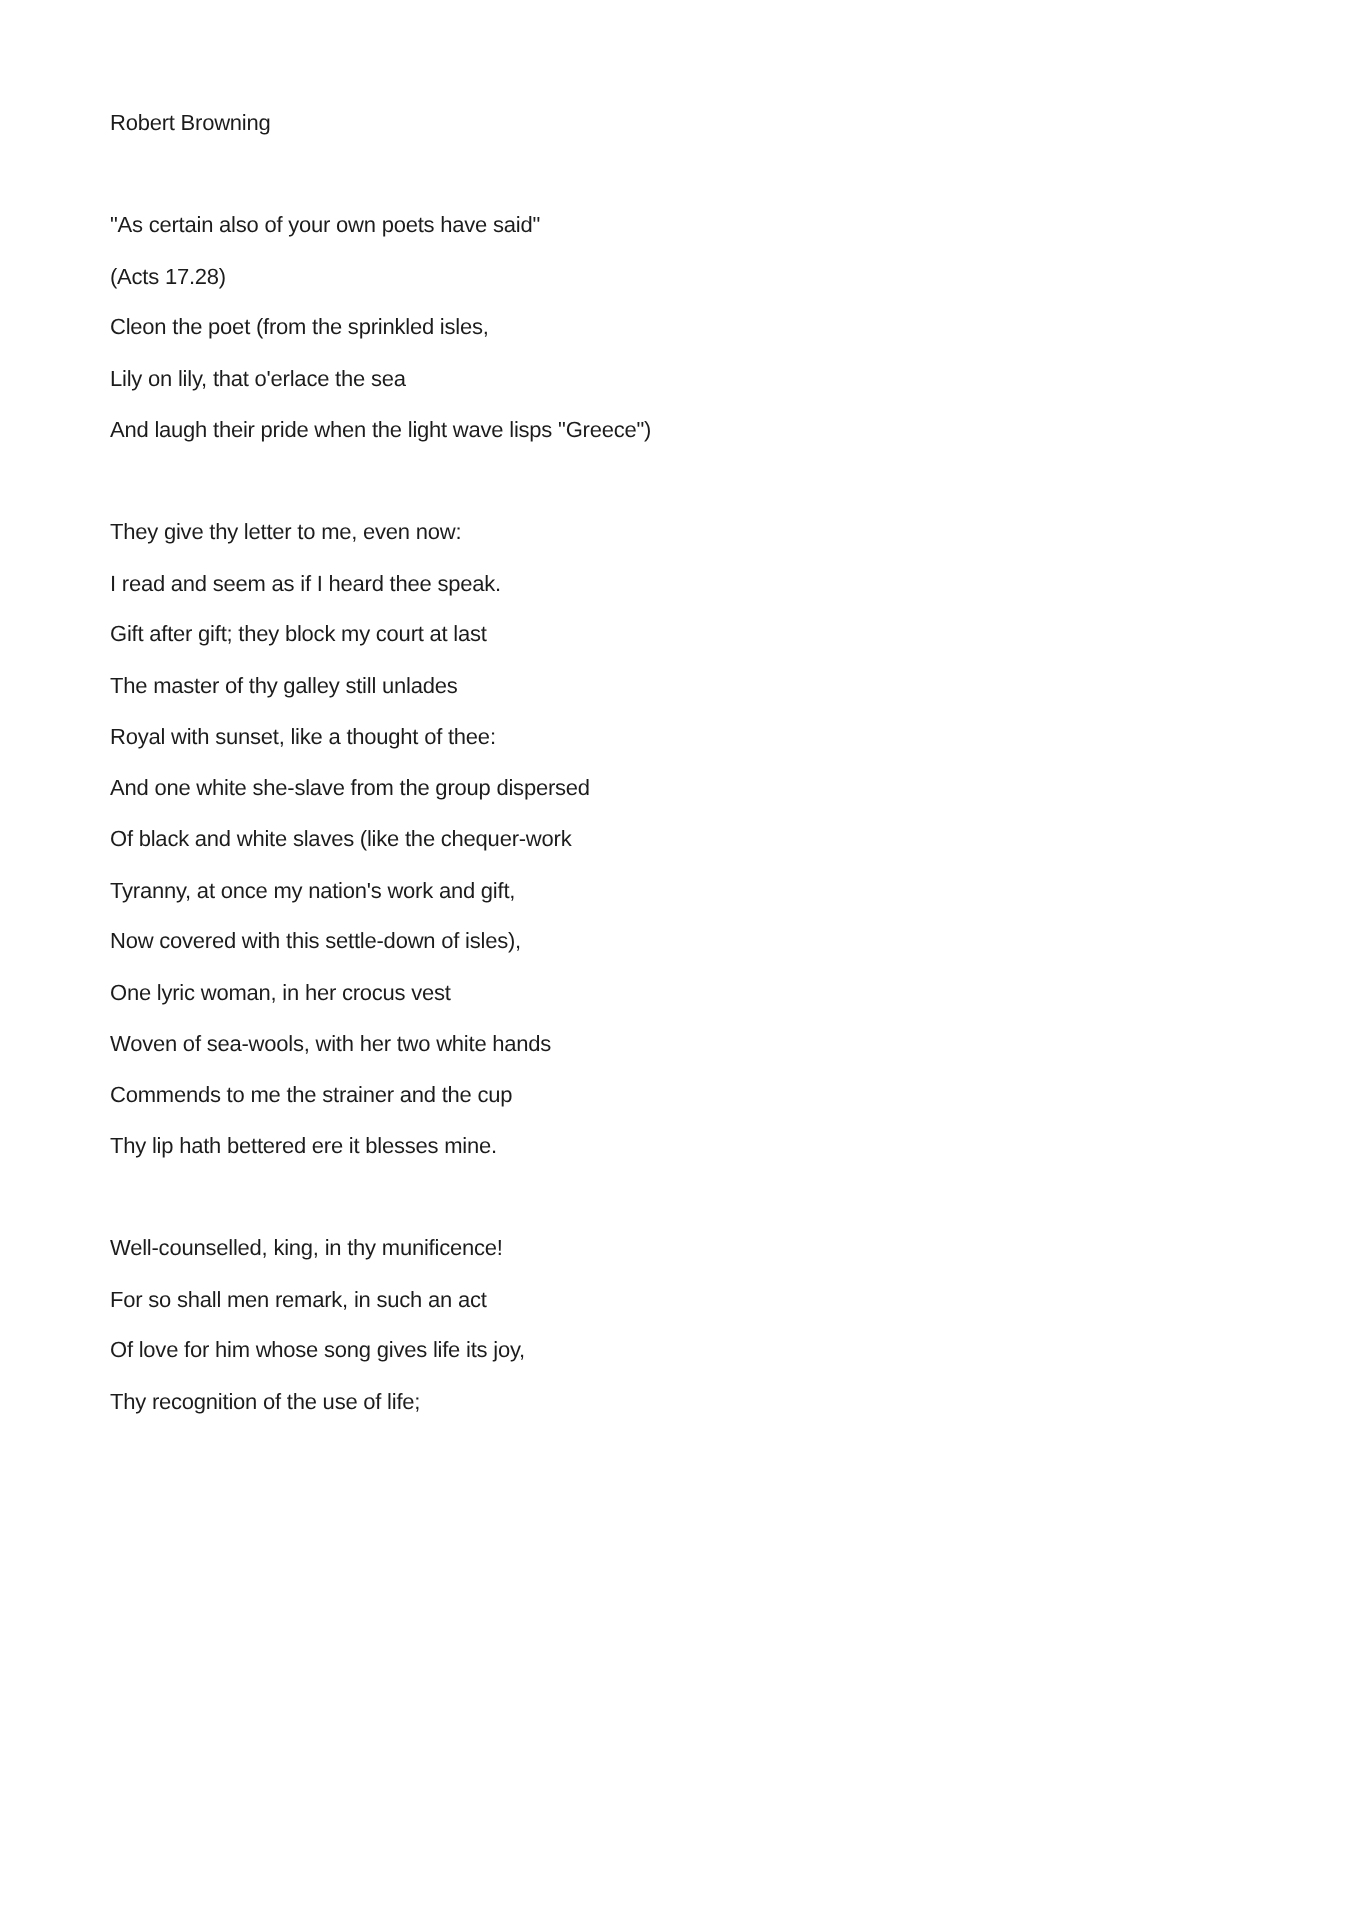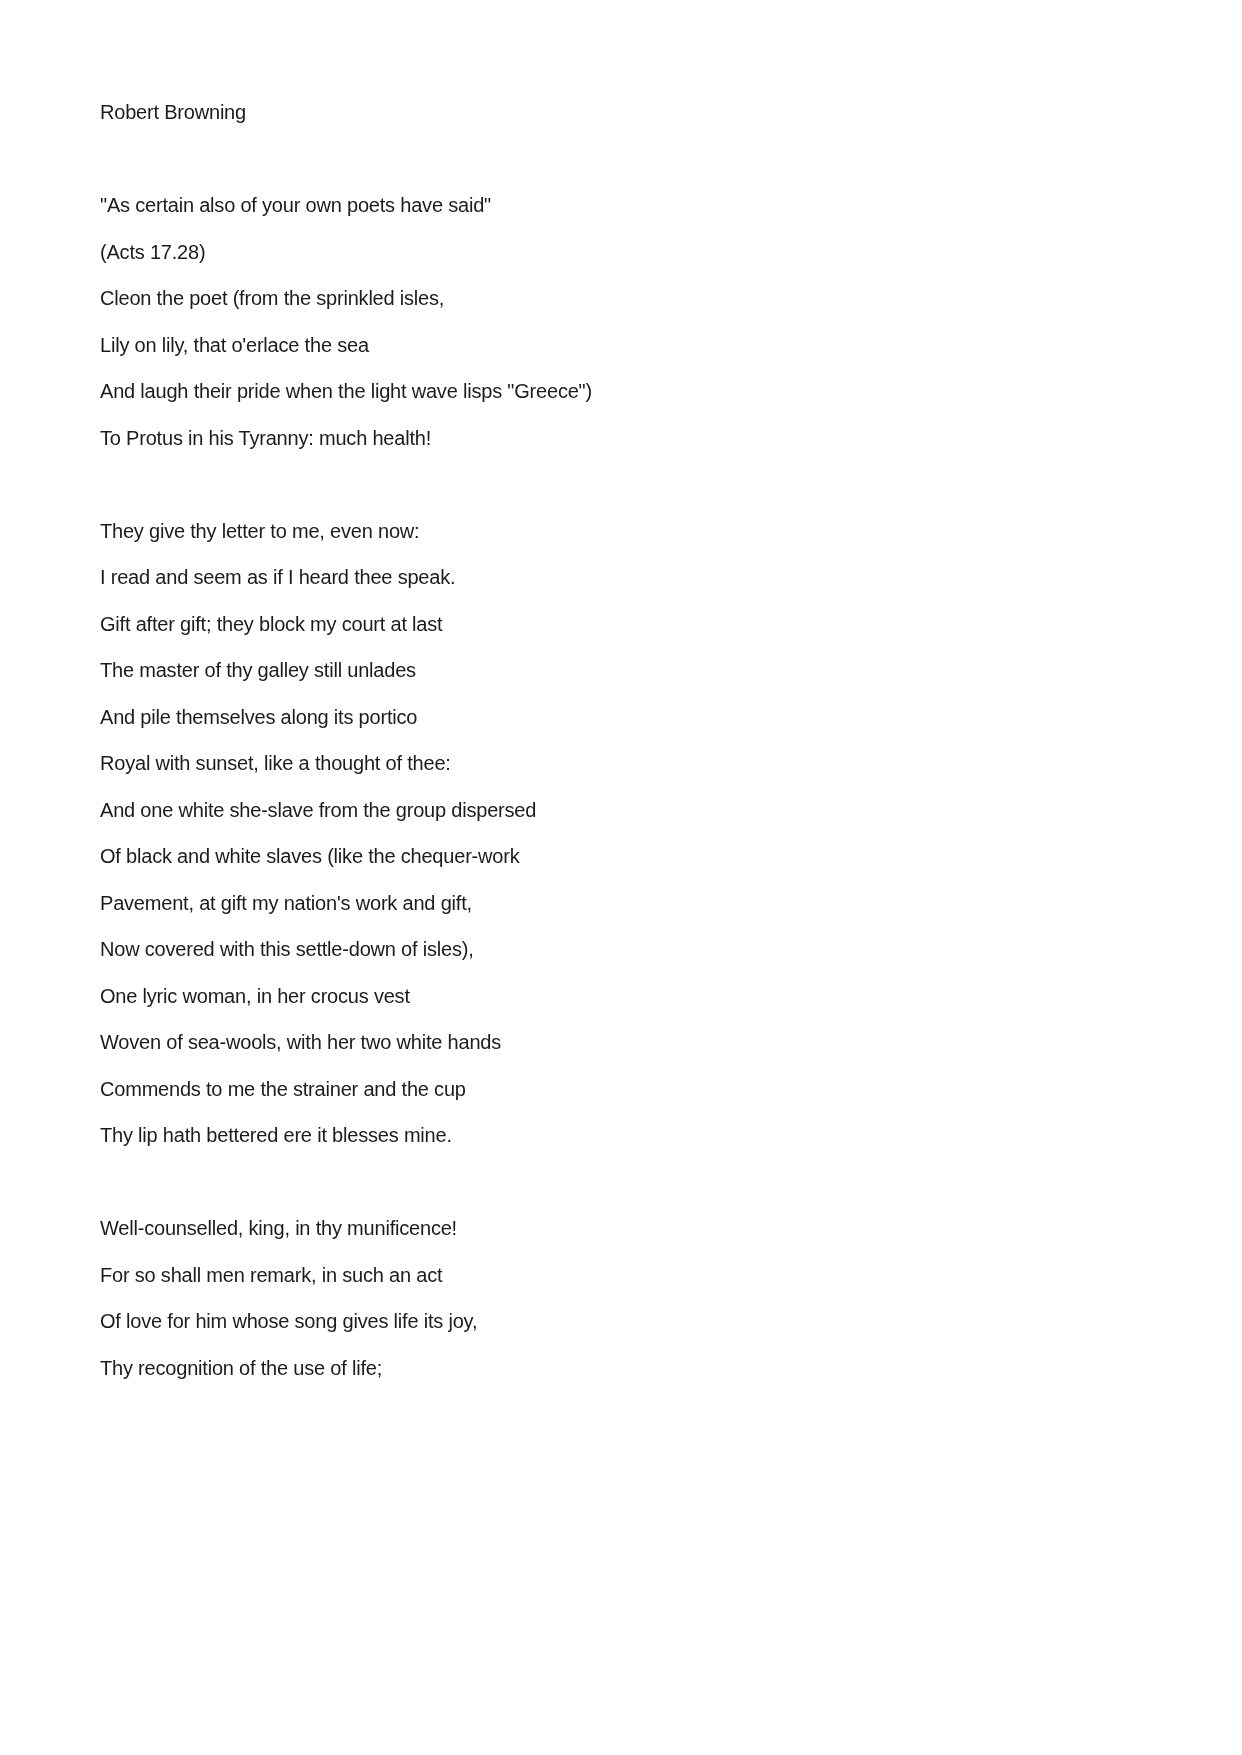--- a/index.html
+++ b/index.html
@@ -41,35 +41,33 @@
   <p class="line">Robert Browning</p>
 
   <div class="stanza-gap"></div>
 
   <div>
     <p class="line">"As certain also of your own poets have said"</p>
     <p class="line">(Acts 17.28)</p>
     <p class="line">Cleon the poet (from the sprinkled isles,</p>
     <p class="line">Lily on lily, that o'erlace the sea</p>
     <p class="line">And laugh their pride when the light wave lisps "Greece")</p>
-    <p class="line">To Protus in his Tyranny: much health!</p>
   </div>
 
   <div class="stanza-gap"></div>
 
   <div>
     <p class="line">They give thy letter to me, even now:</p>
     <p class="line">I read and seem as if I heard thee speak.</p>
     <p class="line">Gift after gift; they block my court at last</p>
     <p class="line">The master of thy galley still unlades</p>
-    <p class="line">And pile themselves along its portico</p>
     <p class="line">Royal with sunset, like a thought of thee:</p>
     <p class="line">And one white she-slave from the group dispersed</p>
     <p class="line">Of black and white slaves (like the chequer-work</p>
-    <p class="line">Pavement, at gift my nation's work and gift,</p>
+    <p class="line">Tyranny, at once my nation's work and gift,</p>
     <p class="line">Now covered with this settle-down of isles),</p>
     <p class="line">One lyric woman, in her crocus vest</p>
     <p class="line">Woven of sea-wools, with her two white hands</p>
     <p class="line">Commends to me the strainer and the cup</p>
     <p class="line">Thy lip hath bettered ere it blesses mine.</p>
   </div>
 
   <div class="stanza-gap"></div>
 
   <div>

